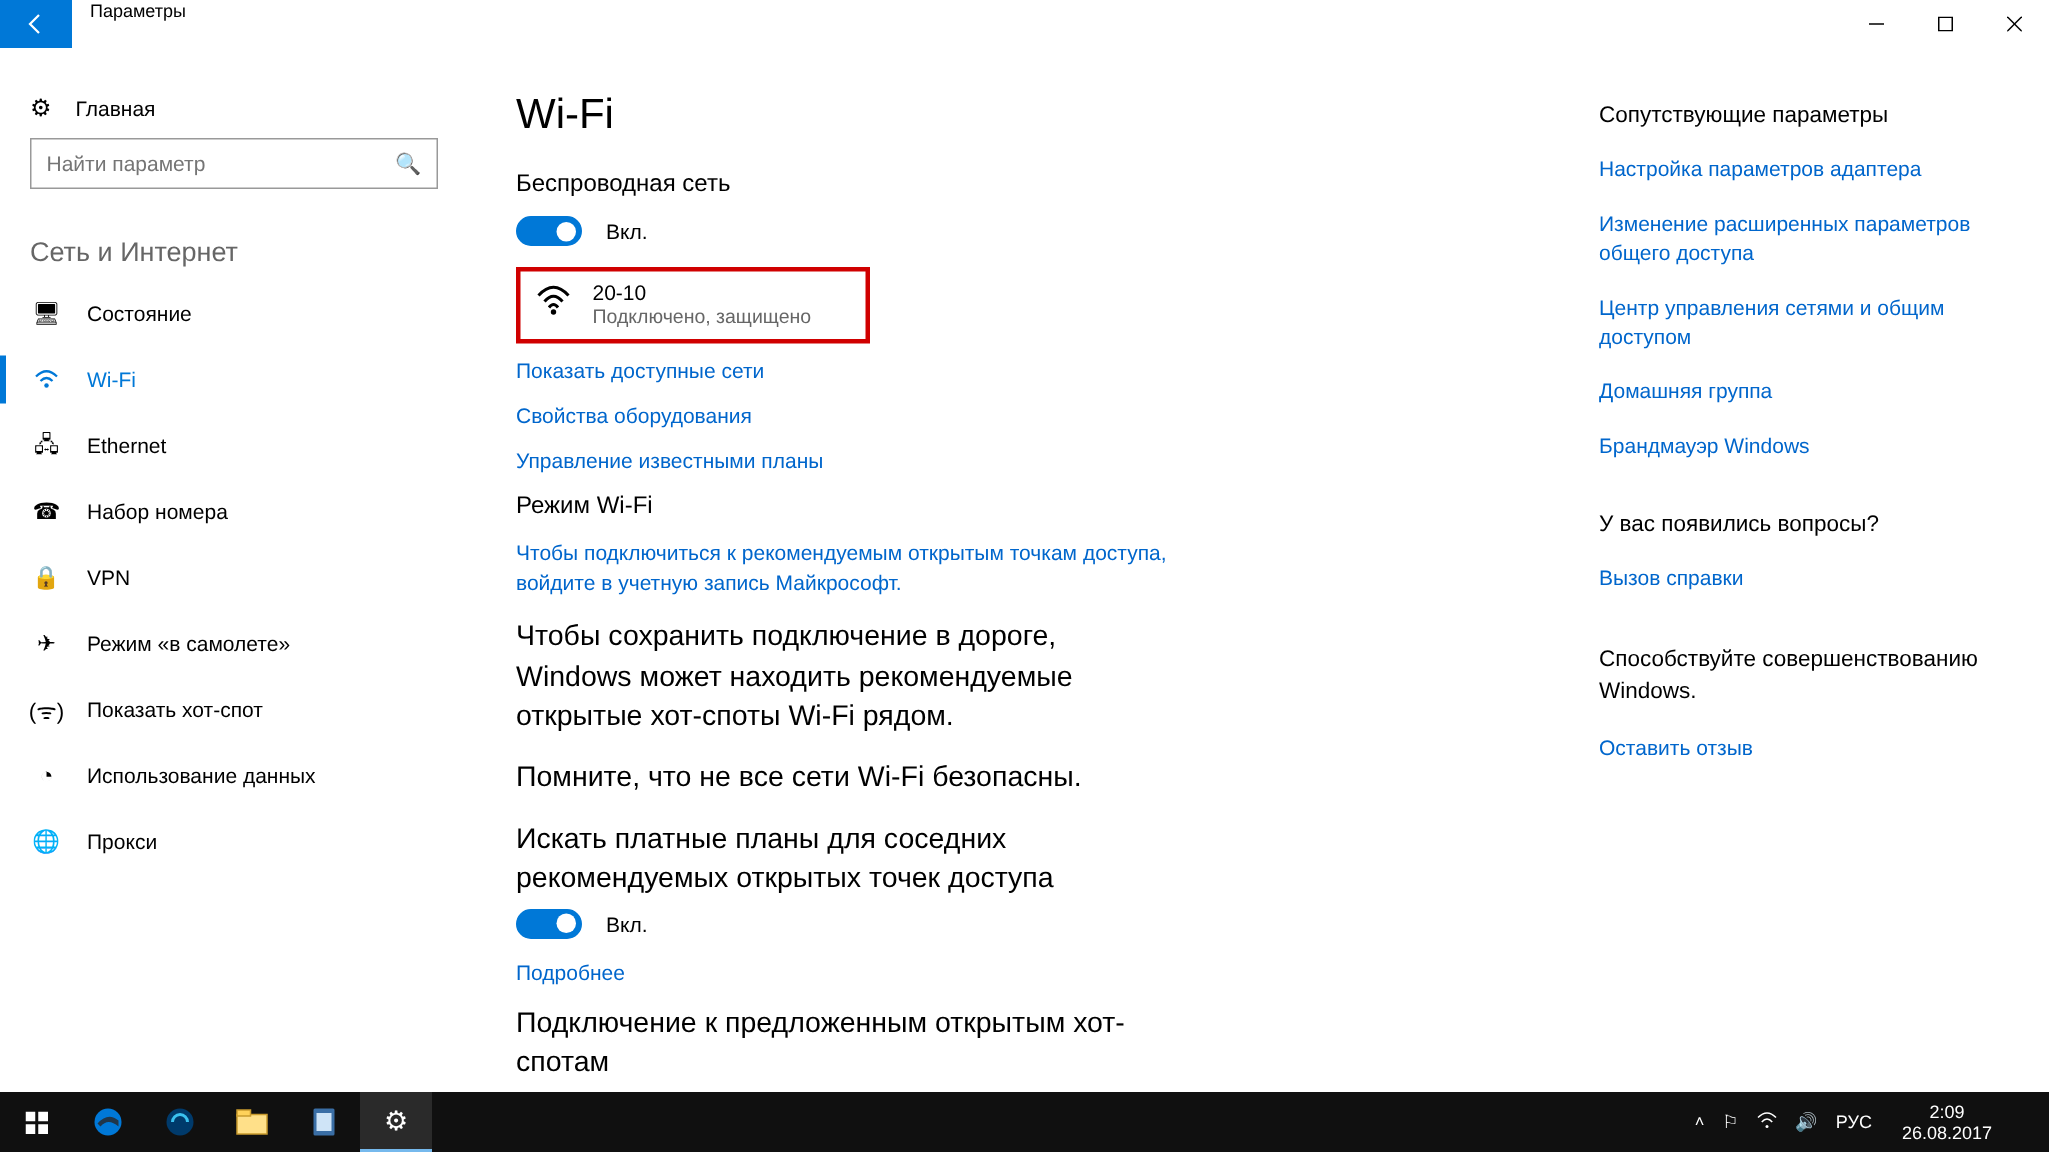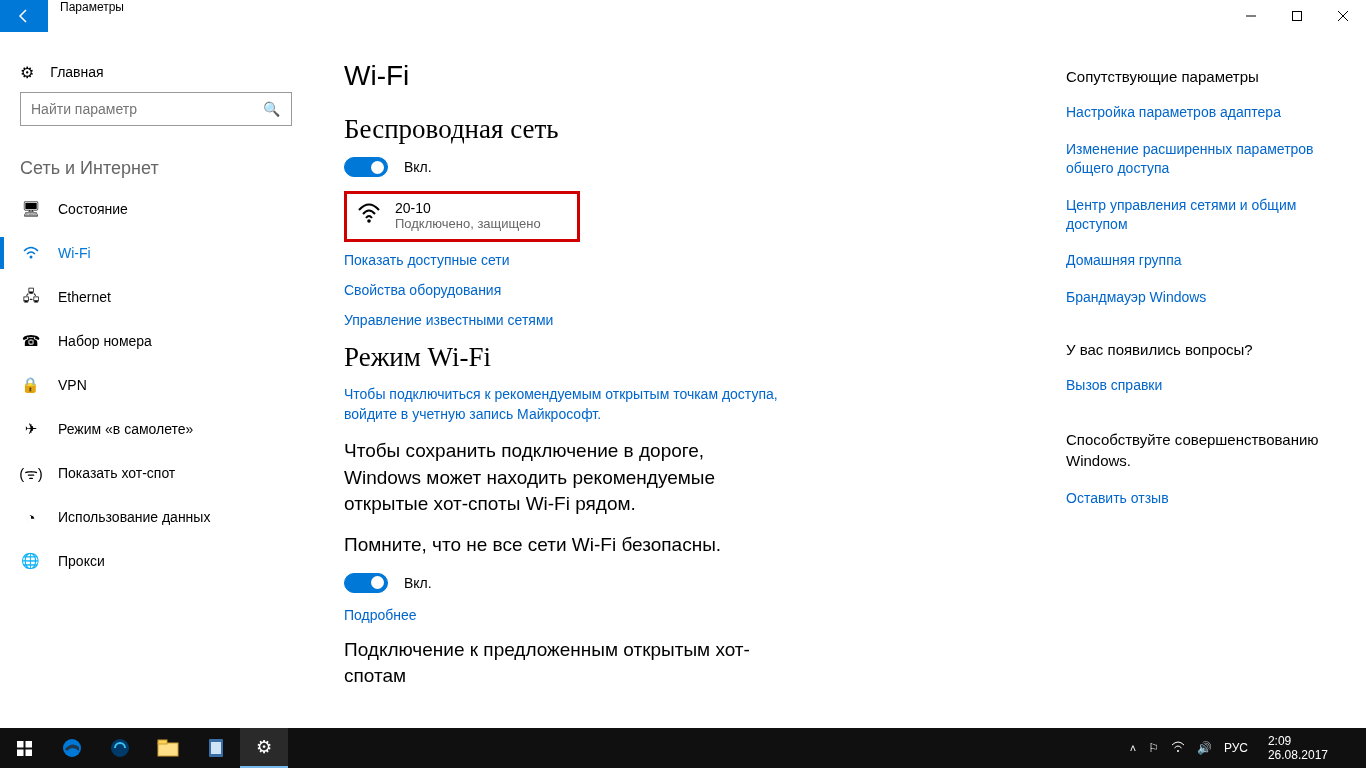--- a/index.html
+++ b/index.html
@@ -20,21 +20,21 @@
 .searchbox input { border: none; outline: none; flex: 1; font-size: 14px; background: transparent; }
 .searchbox .sicon { font-size: 14px; color: #333; }
 .category { margin-top: 32px; font-size: 18px; color: #666; margin-bottom: 8px; }
 .navitem { display: flex; align-items: center; height: 44px; gap: 18px; font-size: 14px; cursor: pointer; padding-left: 2px; }
 .navitem.selected { color: #0078d7; position: relative; }
 .navitem.selected::before { content: ""; position: absolute; left: -20px; top: 6px; bottom: 6px; width: 4px; background: #0078d7; }
 .navicon { width: 18px; display: inline-flex; justify-content: center; font-size: 15px; }
 
 .main { flex: 1; padding: 28px 20px 0 24px; overflow: hidden; }
 .main h1 { font-size: 28px; font-weight: 400; margin-bottom: 22px; }
-.main h2 { font-size: 27px; font-weight: 400; margin-bottom: 12px; margin-top: 6px; font-family: Liberation Serif, serif; }
+.main h2 { font-size: 16px; font-weight: 400; margin-bottom: 12px; margin-top: 6px; }
 .toggle-row { display: flex; align-items: center; gap: 16px; margin-bottom: 14px; }
 .toggle { width: 44px; height: 20px; border: 1px solid #0078d7; background: #0078d7; border-radius: 10px; position: relative; }
 .toggle .knob { position: absolute; right: 3px; top: 2.5px; width: 13px; height: 13px; background: #fff; border-radius: 50%; }
 .toggle-label { font-size: 14px; }
 .network-box { border: 3px solid #d00000; padding: 6px 10px 8px 10px; width: 236px; margin-bottom: 10px; display: flex; gap: 14px; align-items: flex-start; }
 .network-box .wicon { font-size: 22px; line-height: 1; margin-top: 2px; }
 .network-box .wname { font-size: 14px; }
 .network-box .wstatus { font-size: 13px; color: #666; }
 .link { color: #0066cc; font-size: 14px; margin-bottom: 14px; cursor: pointer; display: block; }
 .ptext { font-size: 19px; margin-bottom: 14px; max-width: 440px; line-height: 1.4; }
@@ -44,21 +44,21 @@
 .related h3 { font-size: 15px; font-weight: 400; margin-bottom: 18px; }
 .related .link { margin-bottom: 18px; line-height: 1.35; display: block; }
 
 .taskbar { position: absolute; left: 0; right: 0; bottom: 0; height: 40px; background: #101010; display: flex; align-items: center; }
 .tbitem { width: 48px; height: 40px; display: flex; align-items: center; justify-content: center; color: #fff; font-size: 16px; }
 .tbitem.start { font-size: 15px; }
 .tbitem.edge svg, .tbitem svg { display: block; }
 .tbitem.active { border-bottom: 2px solid #76b9ed; background: #2a2a2a; }
 .tb-spacer { flex: 1; }
 .tray { display: flex; align-items: center; gap: 12px; padding-right: 4px; color: #fff; font-size: 12px; }
-.tray .clock { text-align: left; line-height: 1.2; padding: 0 8px; }
+.tray .clock { text-align: center; line-height: 1.2; padding: 0 8px; }
 .tray .tri { font-size: 11px; }
 .lang { font-size: 12px; }
 
 svg { fill: currentColor; }
 </style>
 </head>
 <body>
 
 <div class="titlebar">
   <div class="back">
@@ -161,26 +161,27 @@
             <circle cx="12" cy="19" r="1.8" fill="#000"></circle>
           </svg></span>
       <div>
         <div class="wname">20-10</div>
         <div class="wstatus">Подключено, защищено</div>
       </div>
     </div>
 
     <a class="link">Показать доступные сети</a>
     <a class="link">Свойства оборудования</a>
-    <a class="link">Управление известными сетями</a>
+    <a class="link">Управление известными планы</a>
 
     <h2 class="h2-gap">Режим Wi-Fi</h2>
     <a class="link" style="max-width:440px; line-height:1.4;">Чтобы подключиться к рекомендуемым открытым точкам доступа, войдите в учетную запись Майкрософт.</a>
     <div class="ptext">Чтобы сохранить подключение в дороге, Windows может находить рекомендуемые открытые хот-споты Wi-Fi рядом.</div>
     <div class="ptext">Помните, что не все сети Wi-Fi безопасны.</div>
+    <div class="ptext" style="margin-bottom:6px;">Искать платные планы для соседних рекомендуемых открытых точек доступа</div>
     <div class="toggle-row">
       <div class="toggle">
           <div class="knob"></div>
         </div>
       <span class="toggle-label">Вкл.</span>
     </div>
     <a class="link">Подробнее</a>
     <div class="ptext">Подключение к предложенным открытым хот-спотам</div>
   </div>
 

